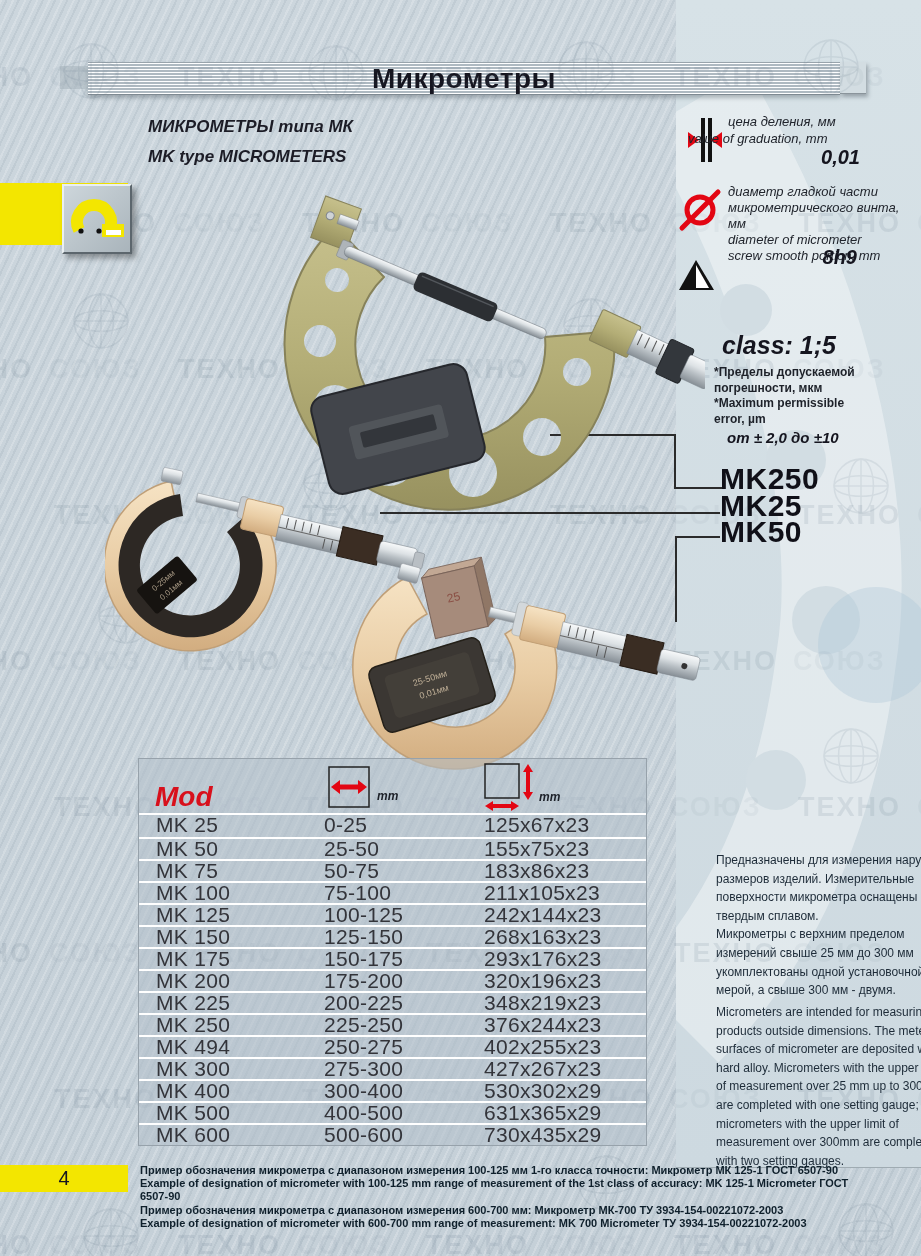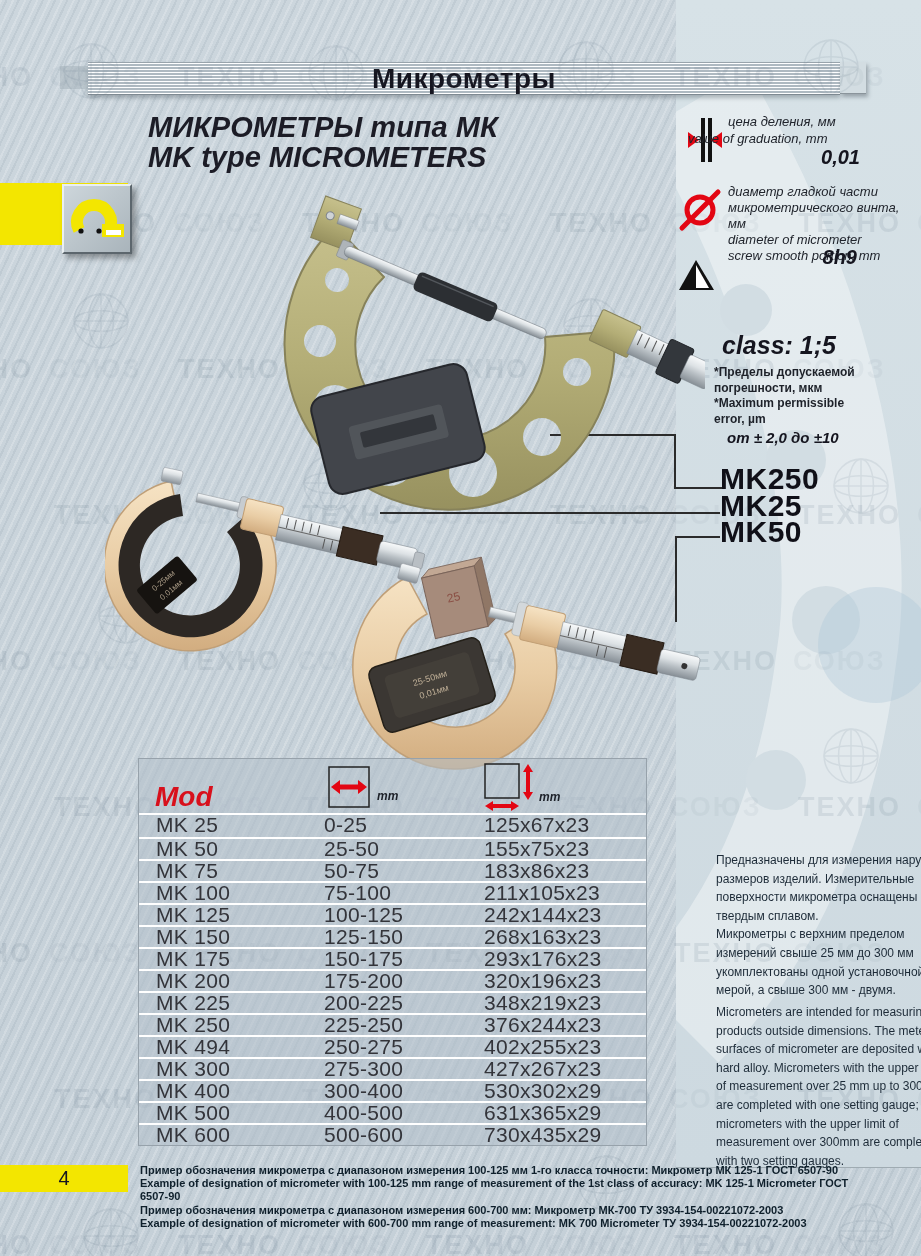--- a/index.html
+++ b/index.html
@@ -21,21 +21,21 @@
   .header-bar{position:absolute;left:88px;top:62px;width:752px;height:31px;z-index:1;
     background:repeating-linear-gradient(to bottom,#fdfeff 0 1.5px,#aeb9c1 1.5px 3px);
     border-top:1px solid #99a4ac;border-bottom:1px solid #7f8a92;
     box-shadow:0 3px 4px rgba(70,80,90,.35);text-align:center;}
   .header-bar span{font-size:28px;font-weight:bold;color:#15151f;line-height:31px;letter-spacing:.5px;}
   .bar-pre{position:absolute;left:60px;top:66px;width:28px;height:23px;background:rgba(168,180,188,.55);z-index:1;}
   .bar-cap{position:absolute;left:840px;top:62px;width:26px;height:31px;background:#d3dde2;z-index:1;
     border-bottom:1px solid #8a949b;box-shadow:2px 3px 4px rgba(60,70,80,.4);}
   
   .main-title{position:absolute;left:148px;top:112px;z-index:3;font-weight:bold;font-style:italic;
-    font-size:29px;line-height:30px;color:#1c1c26;}
+    font-size:17px;line-height:30px;color:#1c1c26;}
   
   .yellow-tab{position:absolute;left:0;top:183px;width:128px;height:62px;background:#f3e600;z-index:3;}
   .icon-square{position:absolute;left:62px;top:184px;width:66px;height:66px;z-index:4;
     background:linear-gradient(135deg,#cdd6db,#a9b4bb);
     border-top:2px solid #e9eff2;border-left:2px solid #e9eff2;
     border-right:2px solid #5c666d;border-bottom:2px solid #5c666d;
     box-shadow:4px 4px 6px rgba(0,0,0,.35);}
   
   .spec-label{position:absolute;z-index:3;font-size:13px;font-style:italic;color:#20242c;line-height:16px;white-space:pre-line;}
   .spec-value{position:absolute;z-index:3;font-size:20px;font-weight:bold;font-style:italic;color:#15151f;text-align:right;}

